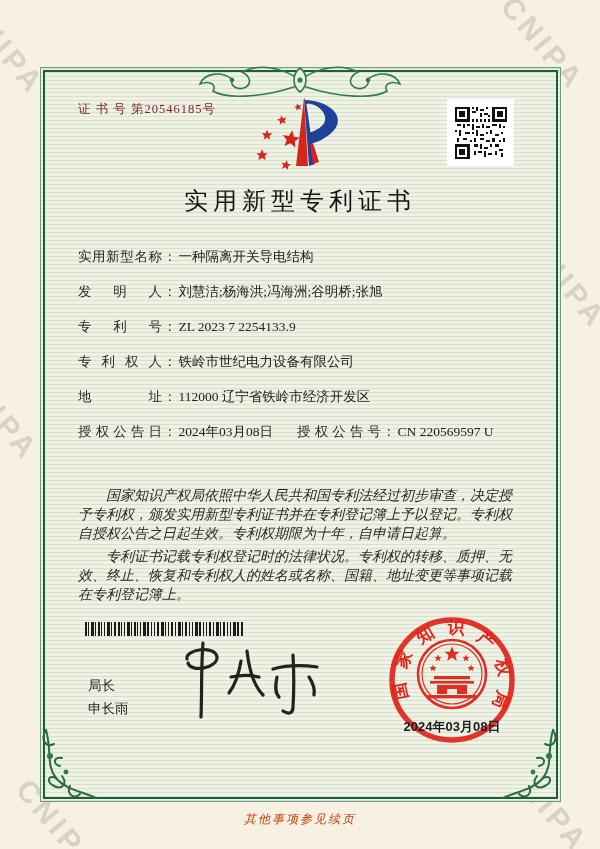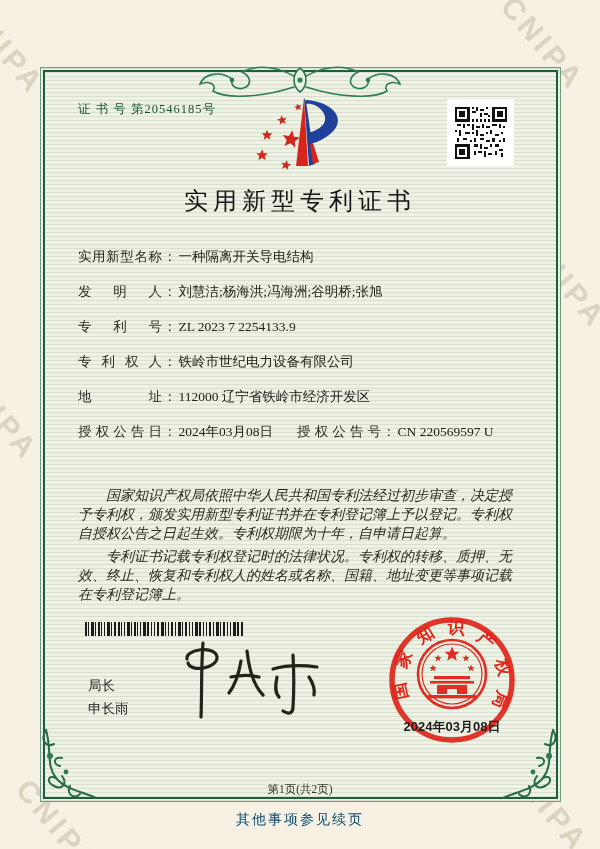--- a/index.html
+++ b/index.html
@@ -15,21 +15,21 @@
   
   .cert-frame{position:absolute;left:40px;top:67px;width:519px;height:733px;
       border:1px solid #6f9c81;background:
         repeating-linear-gradient(0deg, rgba(130,165,130,0.22) 0 1px, rgba(255,255,255,0) 1px 4px),
         #eff1e4;}
   .cert-frame::after{content:"";position:absolute;inset:2px;border:2px solid #1d5c3d;pointer-events:none;}
 
   .orn{position:absolute;pointer-events:none;}
 
   
-  .cert-no{position:absolute;left:78px;top:101px;font-size:12.5px;letter-spacing:1px;color:#14532d;}
+  .cert-no{position:absolute;left:78px;top:101px;font-size:12.5px;letter-spacing:1px;color:#7f1d1d;}
   .logo{position:absolute;left:253px;top:94px;width:100px;height:82px;}
   .qr-box{position:absolute;left:447px;top:99px;width:67px;height:67px;background:#ffffff;
       display:flex;align-items:center;justify-content:center;}
   .title{position:absolute;left:0;top:185px;width:100%;text-align:center;
       font-size:24px;font-weight:normal;letter-spacing:5px;color:#141414;}
 
   
   .fields{position:absolute;left:78px;top:247px;width:450px;font-size:13.5px;color:#2c2c26;}
   .frow{line-height:19px;margin-bottom:16px;white-space:nowrap;}
   .flabel{display:inline-block;width:84px;text-align:justify;text-align-last:justify;vertical-align:bottom;}
@@ -46,22 +46,22 @@
   .barcode{position:absolute;left:85px;top:622px;width:158px;height:14px;}
   .sig-art{position:absolute;left:175px;top:633px;width:160px;height:92px;}
   .director{position:absolute;left:88px;top:674px;font-family:"Liberation Sans",sans-serif;
       font-weight:normal;font-size:13.5px;color:#222;line-height:23px;}
 
   
   .seal{position:absolute;left:370px;top:598px;width:165px;height:165px;}
 
   
   .page-num{position:absolute;left:0;top:782px;width:100%;text-align:center;font-size:11.5px;color:#33332b;}
-  .cont-note{position:absolute;left:0;top:811px;width:100%;text-align:center;font-size:14px;
-      color:#0c4a6e;letter-spacing:2px;}
+  .cont-note{position:absolute;left:0;top:811px;width:100%;text-align:center;font-size:12px;
+      font-style:italic;color:#c2410c;letter-spacing:2px;}
 </style>
 </head>
 <body>
 
 <div class="page">
 
   <div class="wm" style="left:-20px;top:-6px;">CNIPA</div>
   <div class="wm" style="left:520px;top:-10px;">CNIPA</div>
   <div class="wm light" style="left:322px;top:62px;">CNIPA</div>
   <div class="wm" style="left:542px;top:228px;">CNIPA</div>
@@ -256,16 +256,15 @@
       <use href="#sst" transform="translate(63,70) scale(0.7)"></use>
       <use href="#sst" transform="translate(101,70) scale(0.7)"></use>
       <rect x="64" y="78" width="36" height="3.2"></rect>
       <rect x="60" y="83" width="44" height="2.6"></rect>
       <path d="M67,87 h30 v9 h-10 v-5 h-10 v5 h-10 z"></path>
       <rect x="58" y="97" width="48" height="3.4"></rect>
     </g>
     <text x="82" y="133" text-anchor="middle" font-size="13" font-weight="bold" fill="#1c1c1c" font-family="Liberation Sans, sans-serif">2024年03月08日</text>
   </svg>
 
-  <div class="page-num">第1页(共2页)</div>
   <div class="cont-note">其他事项参见续页</div>
 
 </div>
 
 </body></html>

